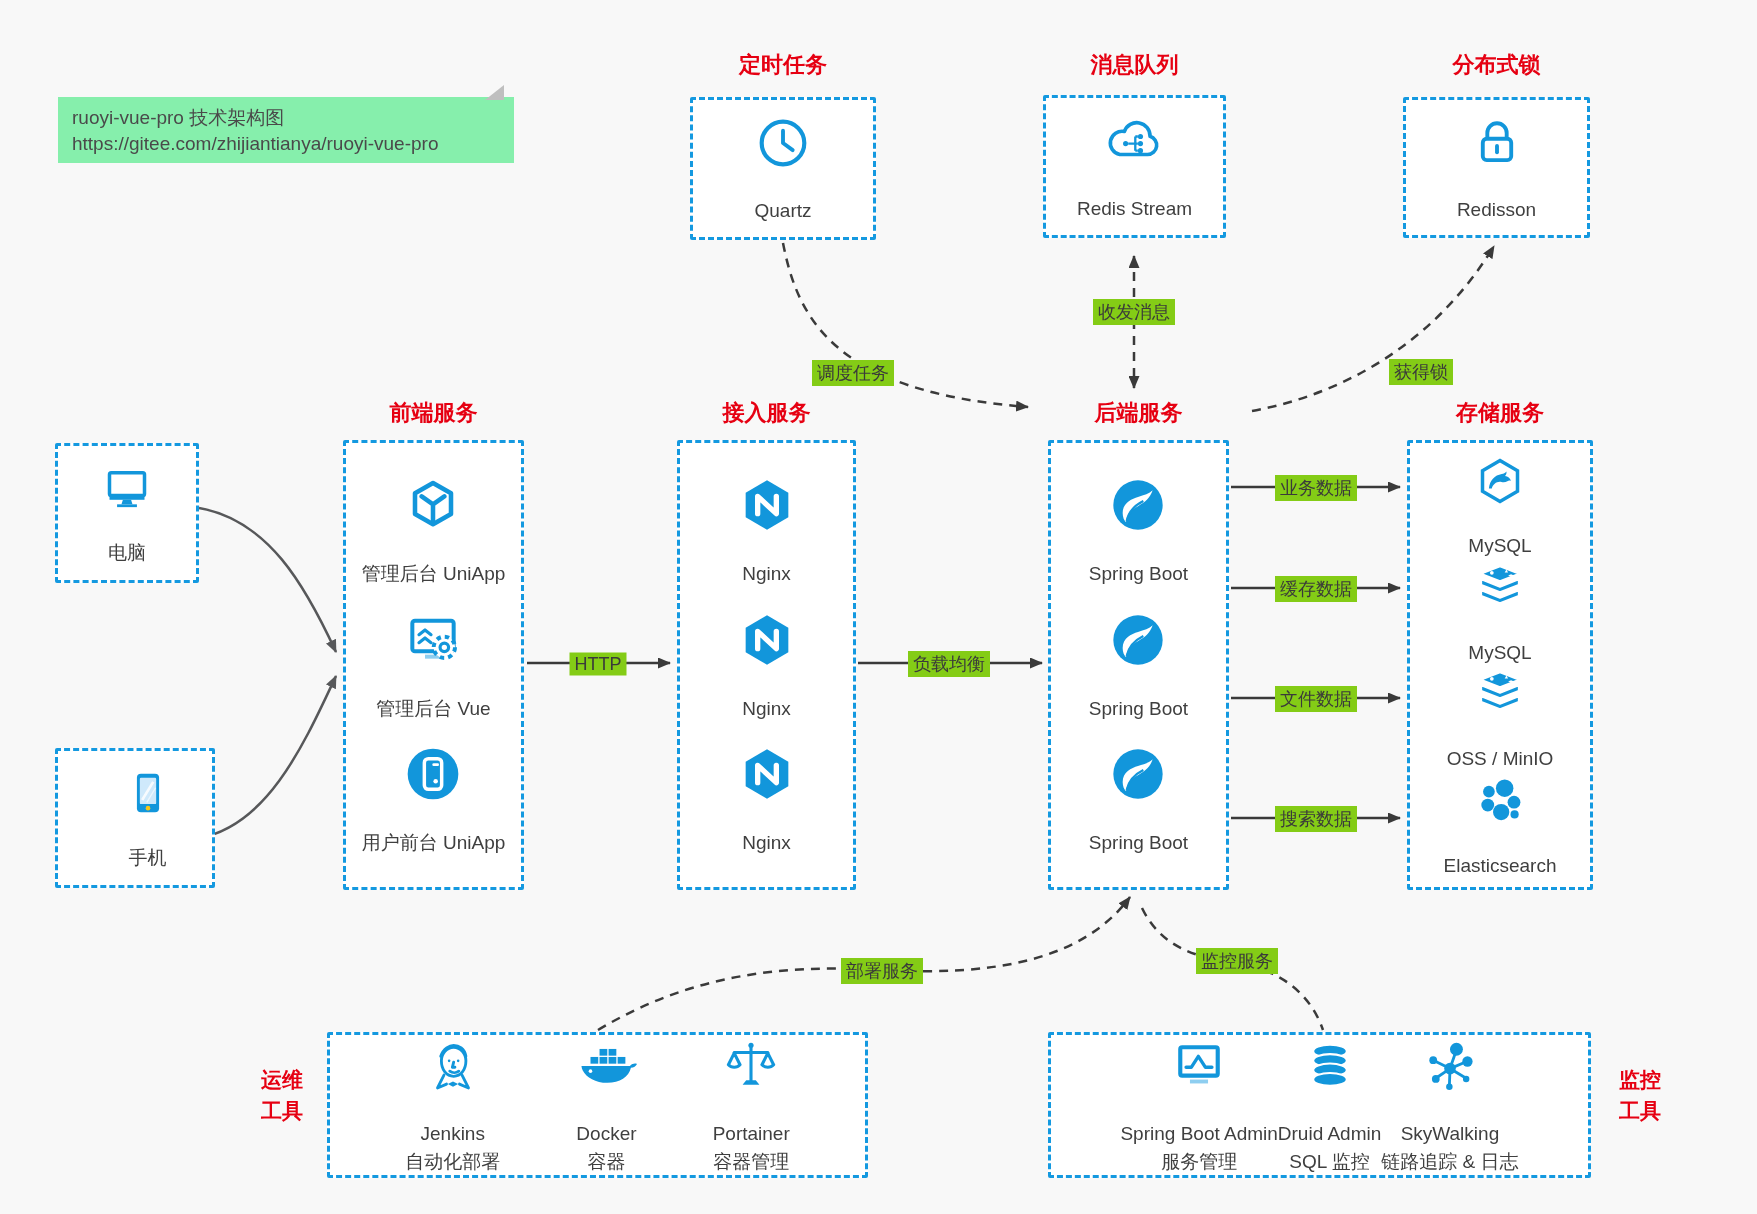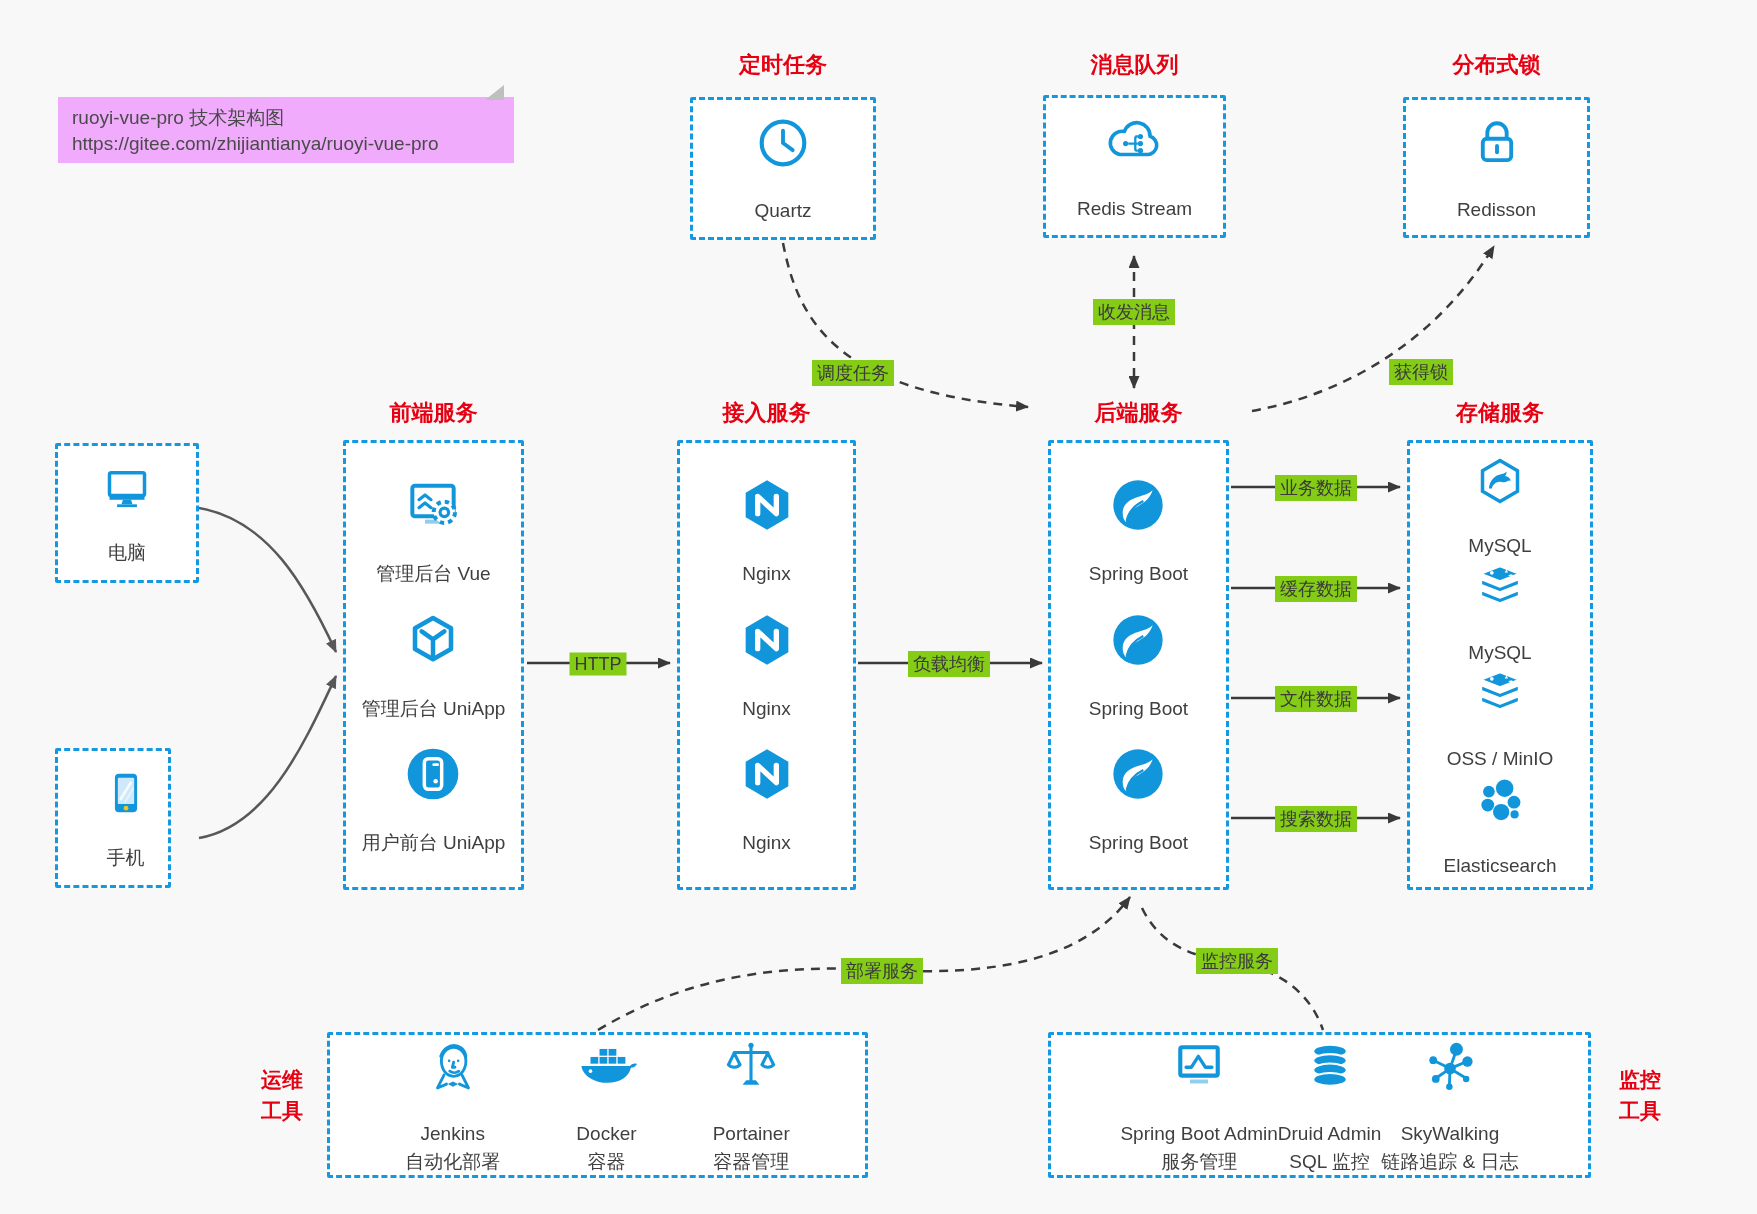--- a/index.html
+++ b/index.html
@@ -1,21 +1,21 @@
 <!DOCTYPE html>
 <html><head>
 <meta charset="utf-8">
 <style>
   * { margin:0; padding:0; box-sizing:border-box; }
   html,body { background:#f8f8f8; font-family:"Liberation Sans","DejaVu Sans",sans-serif; }
   .canvas { position:relative; width:1757px; height:1214px; background:#f8f8f8; overflow:hidden; }
 
   
   .note { position:absolute; left:58px; top:97px; width:456px; height:66px;
-          background:#f0abfc; padding:8px 14px; color:#4a4a4a; font-size:19px; line-height:26px; }
+          background:#86efac; padding:8px 14px; color:#4a4a4a; font-size:19px; line-height:26px; }
   .note::before { content:''; position:absolute; top:-12px; right:10px; width:0; height:0;
           border-style:solid; border-width:0 0 15px 19px; border-color:transparent transparent #bfbfbf transparent; }
 
   
   .box { position:absolute; background:#fff; border:3px dashed #1499e0; border-radius:2px;
          display:flex; flex-direction:column; align-items:center; justify-content:center; gap:12px; }
   .box.col { justify-content:space-evenly; gap:0; padding:10px 0; }
   .box.row { flex-direction:row; justify-content:space-evenly; align-items:center; gap:0; }
 
   .gtitle { position:absolute; color:#e60012; font-size:22px; font-weight:bold; text-align:center; white-space:nowrap; }
@@ -257,46 +257,46 @@
   </div>
 
   <div class="box" style="left:55px; top:443px; width:144px; height:140px;">
     <div class="item">
       <svg class="ic-sm">
           <use href="#sym-desktop"></use>
         </svg>
       <div class="ilabel">电脑</div>
     </div>
   </div>
-  <div class="box" style="left:55px; top:748px; width:116px; height:140px;padding-left:25px;">
+  <div class="box" style="left:55px; top:748px; width:160px; height:140px;padding-left:25px;">
     <div class="item">
       <svg class="ic-sm">
           <use href="#sym-smartphone"></use>
         </svg>
       <div class="ilabel">手机</div>
     </div>
   </div>
 
   <div class="gtitle" style="left:343px; top:398px; width:181px;">前端服务</div>
   <div class="gtitle" style="left:677px; top:398px; width:179px;">接入服务</div>
   <div class="gtitle" style="left:1048px; top:398px; width:181px;">后端服务</div>
   <div class="gtitle" style="left:1407px; top:398px; width:186px;text-align:center;">存储服务</div>
 
   <div class="box col" style="left:343px; top:440px; width:181px; height:450px;">
     <div class="item">
       <svg class="ic">
+          <use href="#sym-uniapp-cube"></use>
+        </svg>
+      <div class="ilabel">管理后台 UniApp</div>
+    </div>
+    <div class="item">
+      <svg class="ic">
           <use href="#sym-admin-vue"></use>
         </svg>
       <div class="ilabel">管理后台 Vue</div>
-    </div>
-    <div class="item">
-      <svg class="ic">
-          <use href="#sym-uniapp-cube"></use>
-        </svg>
-      <div class="ilabel">管理后台 UniApp</div>
     </div>
     <div class="item">
       <svg class="ic">
           <use href="#sym-uniapp-app"></use>
         </svg>
       <div class="ilabel">用户前台 UniApp</div>
     </div>
   </div>
 
   <div class="box col" style="left:677px; top:440px; width:179px; height:450px;">

